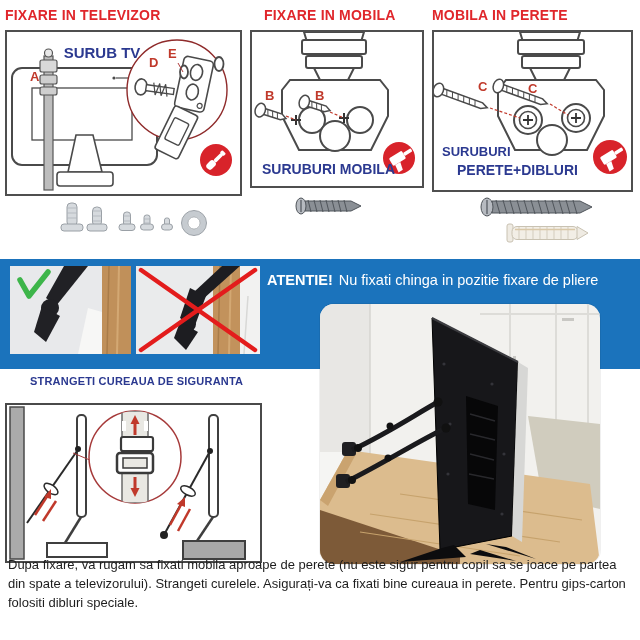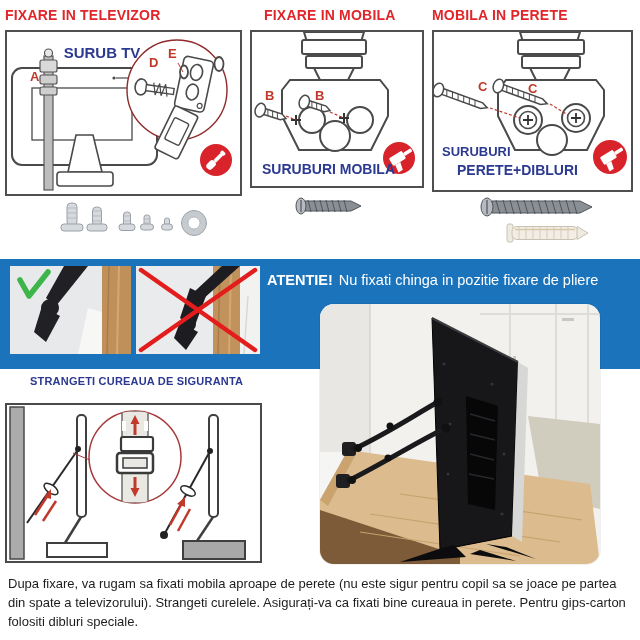--- a/index.html
+++ b/index.html
@@ -34,21 +34,21 @@
   }
   .strap-title{
     position:absolute;left:8px;top:375px;font-size:11px;font-weight:bold;color:#2B3990;
     letter-spacing:.2px;white-space:nowrap;margin-left:22px;
   }
   .diagram-box{
     position:absolute;left:5px;top:403px;width:257px;height:160px;
     border:2px solid #4a4a4a;box-sizing:border-box;background:#fff;
   }
   .footer-text{
-    position:absolute;left:8px;top:574px;width:627px;margin:0;
+    position:absolute;left:8px;top:555px;width:627px;margin:0;
     font-size:13px;line-height:19px;color:#1d1d1d;
   }
   .sub-label{position:absolute;white-space:nowrap;}
   svg{display:block;}
 </style>
 </head>
 <body>
 
 <div class="panel-title" style="left:5px;width:237px;">FIXARE IN TELEVIZOR</div>
 <div class="panel-title" style="left:264px;width:174px;">FIXARE IN MOBILA</div>

